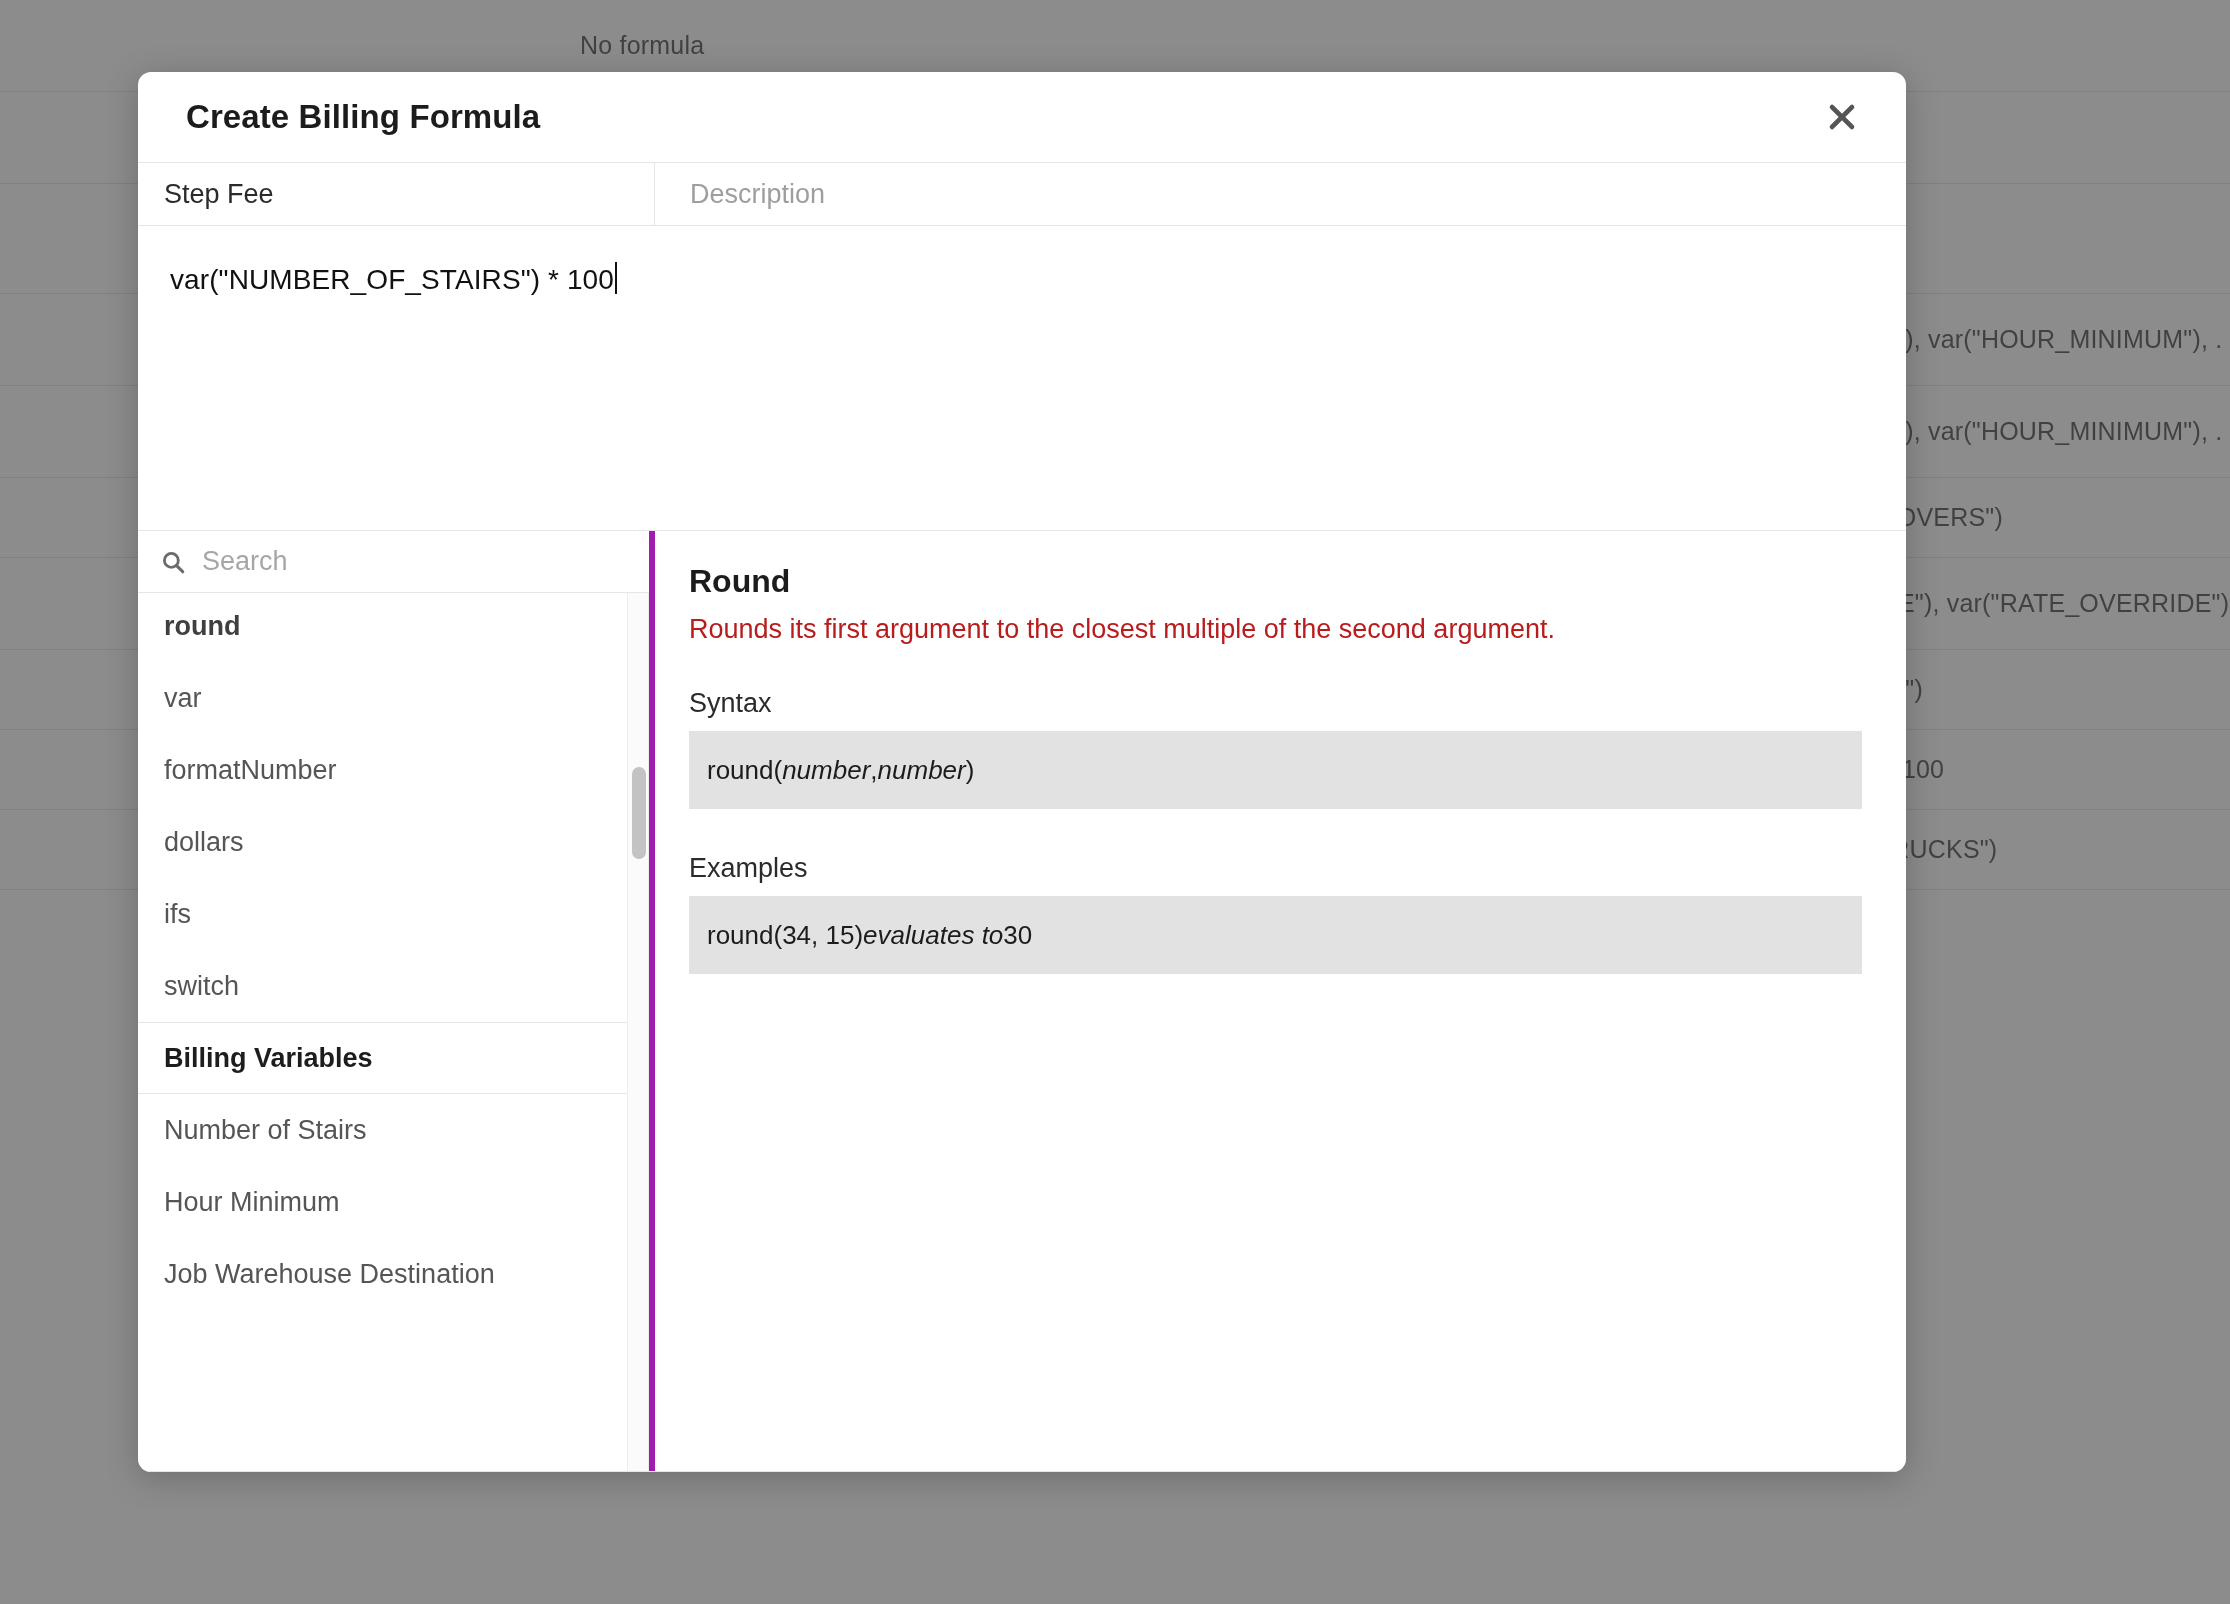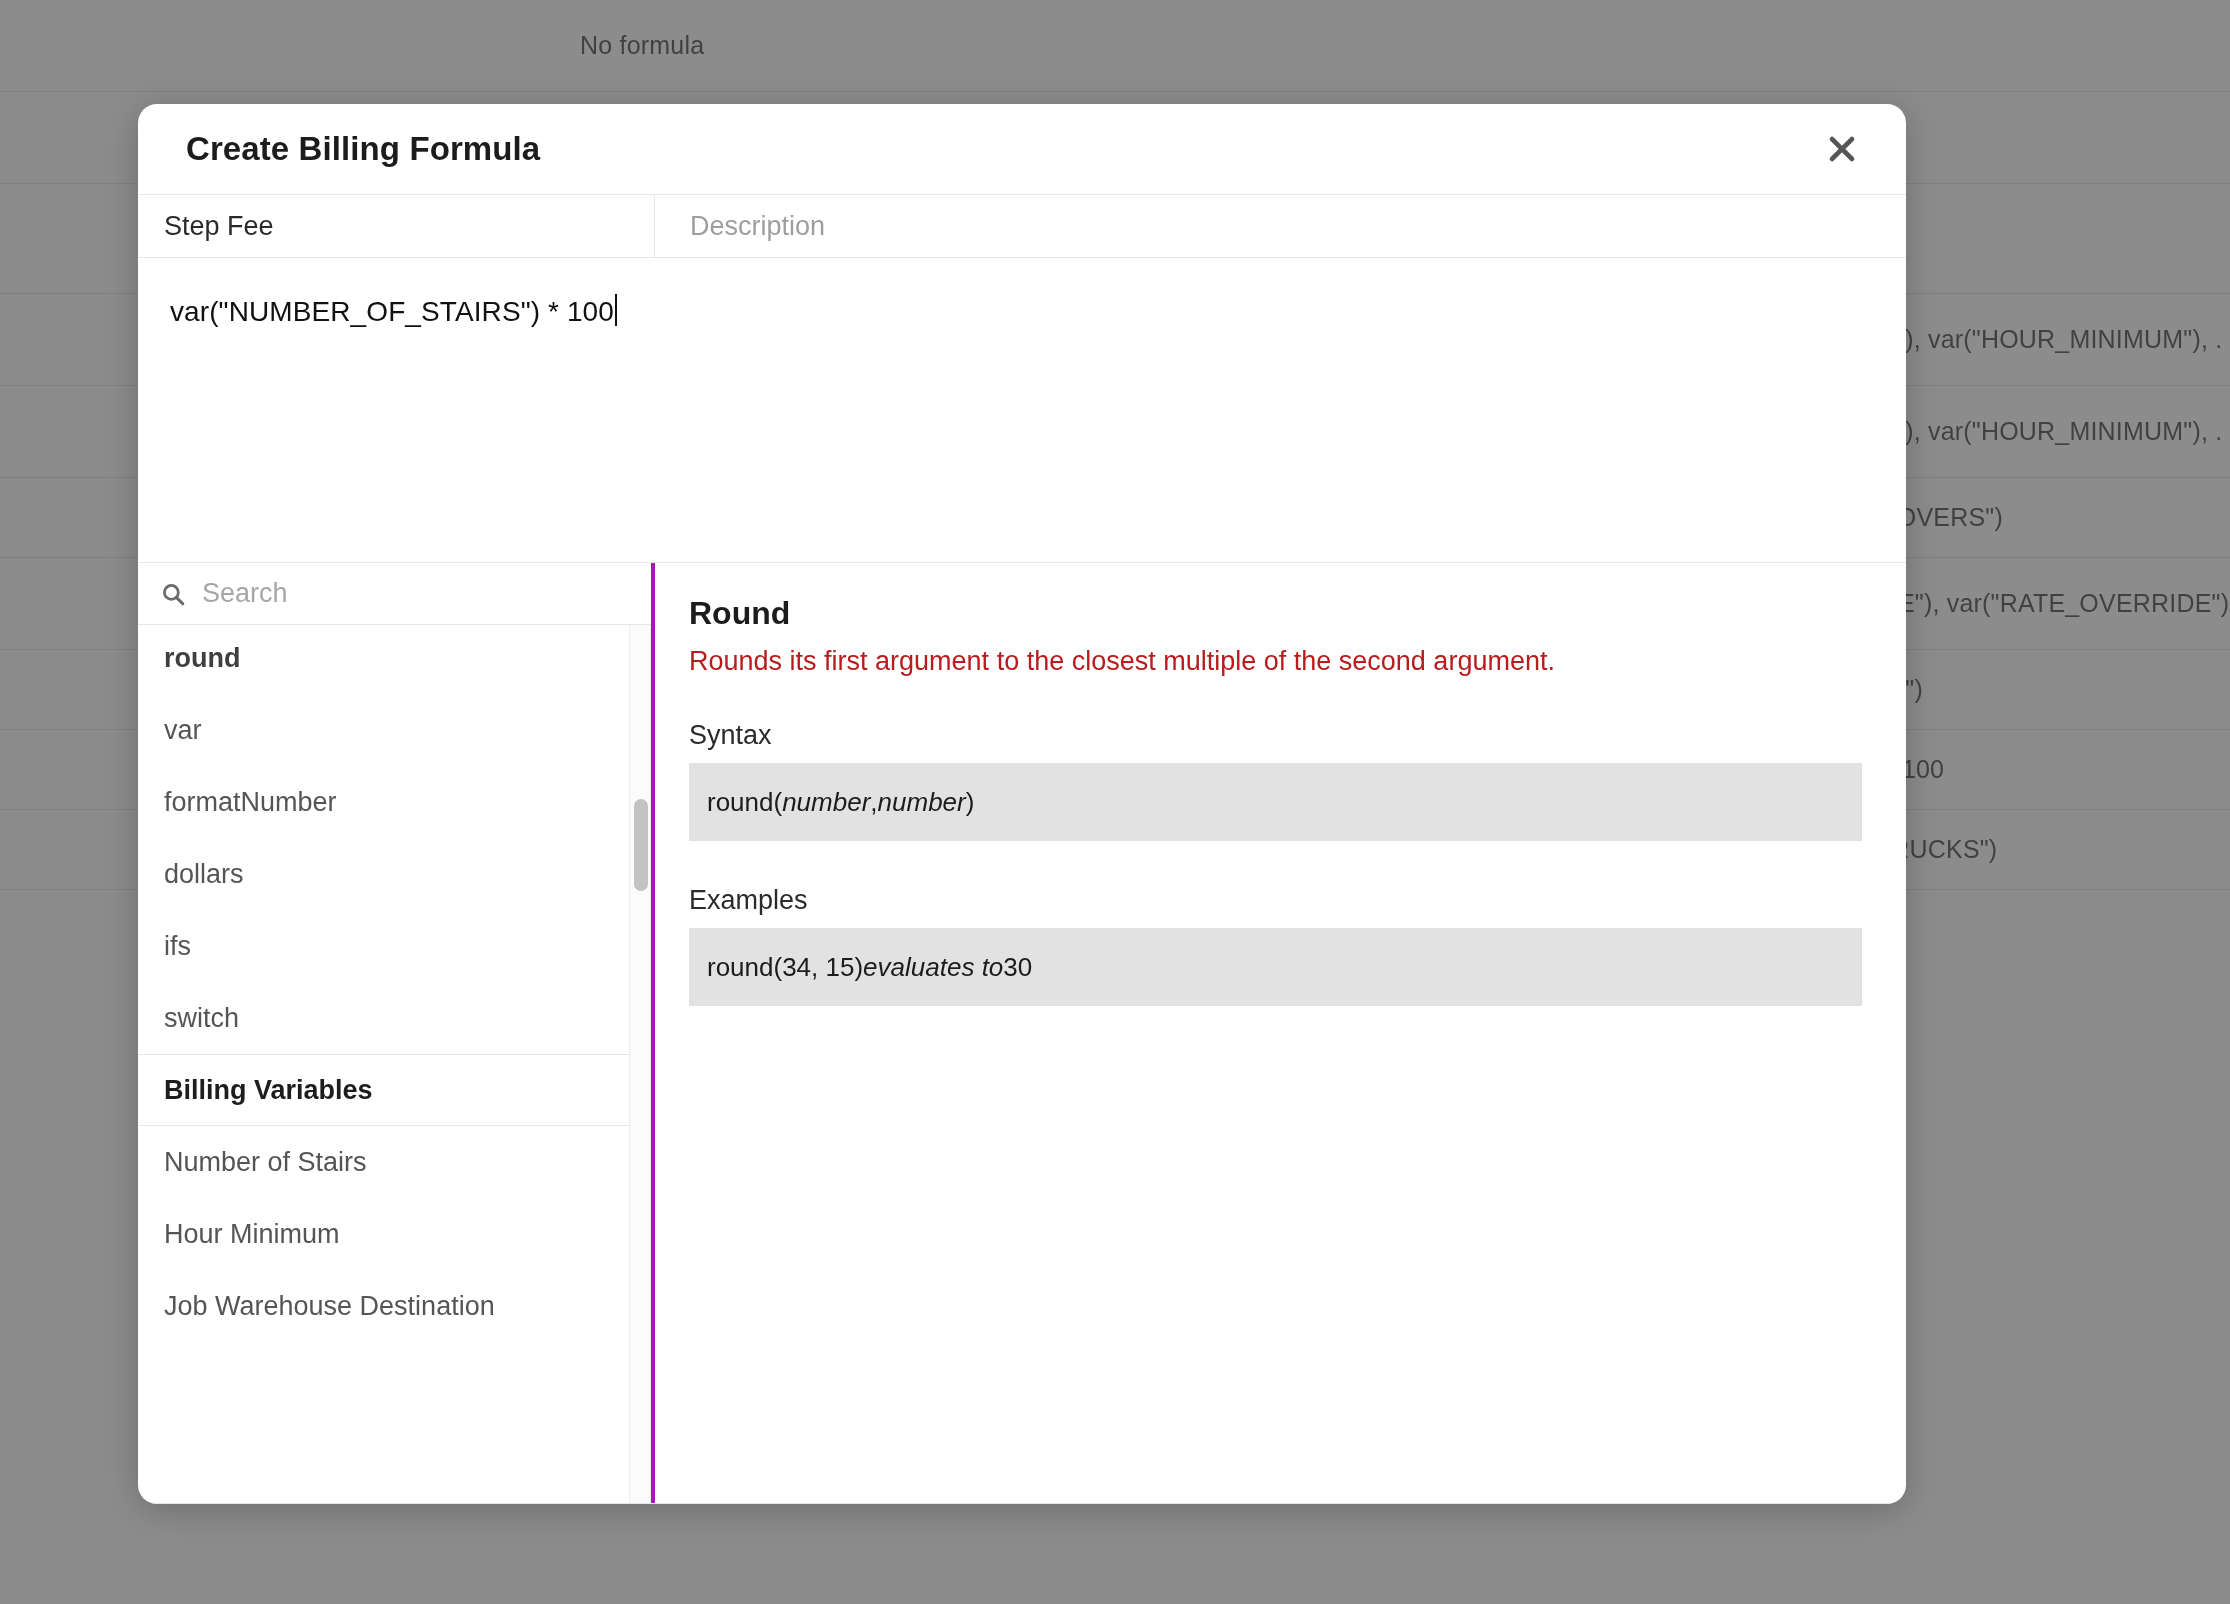--- a/index.html
+++ b/index.html
@@ -42,25 +42,25 @@
   #modal-overlay {
     position: absolute;
     inset: 0;
     background: rgba(70,70,70,0.62);
   }
 
   
   #create-billing-formula-modal {
     position: absolute;
     left: 138px;
-    top: 104px;
+    top: 72px;
     width: 1768px;
     height: 1400px;
     background: #ffffff;
-    border-radius: 19px;
+    border-radius: 13px;
     display: flex;
     flex-direction: column;
     overflow: hidden;
     box-shadow: 0 6px 34px rgba(0,0,0,0.22);
   }
 
   
   .modal-header {
     height: 90px;
     flex: none;
@@ -149,21 +149,21 @@
     min-height: 0;
     border-bottom: 1px solid #e6e6e6;
   }
 
   
   .picker-col {
     width: 517px;
     flex: none;
     display: flex;
     flex-direction: column;
-    border-right: 4px solid #a21caf;
+    border-right: 6px solid #a21caf;
     min-height: 0;
   }
   .search-bar {
     flex: none;
     height: 62px;
     display: flex;
     align-items: center;
     gap: 16px;
     padding-left: 22px;
     border-bottom: 1px solid #e6e6e6;

